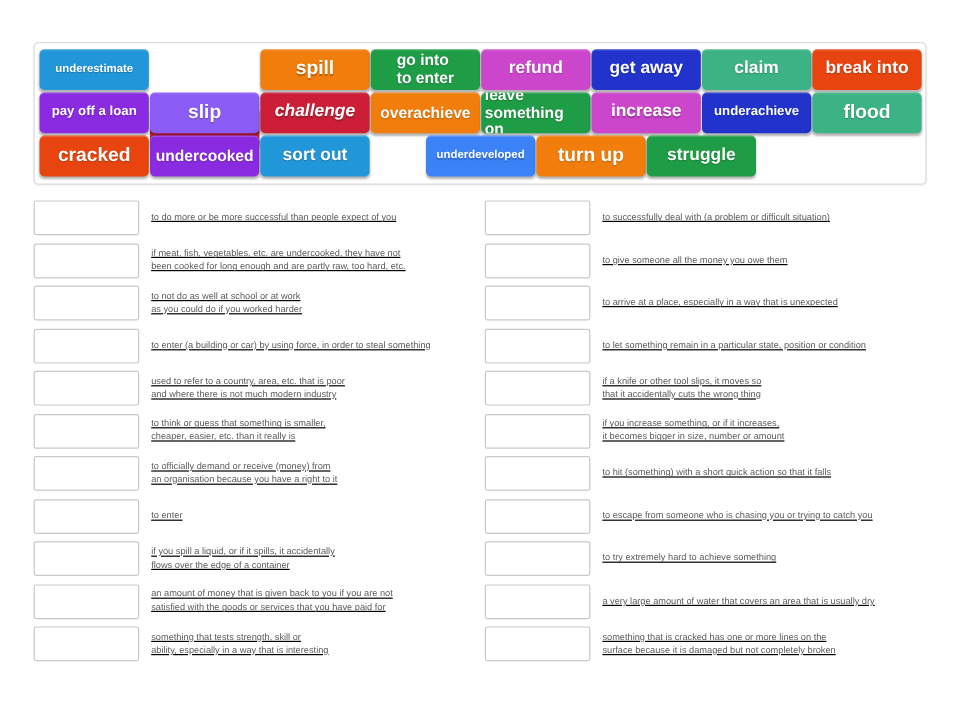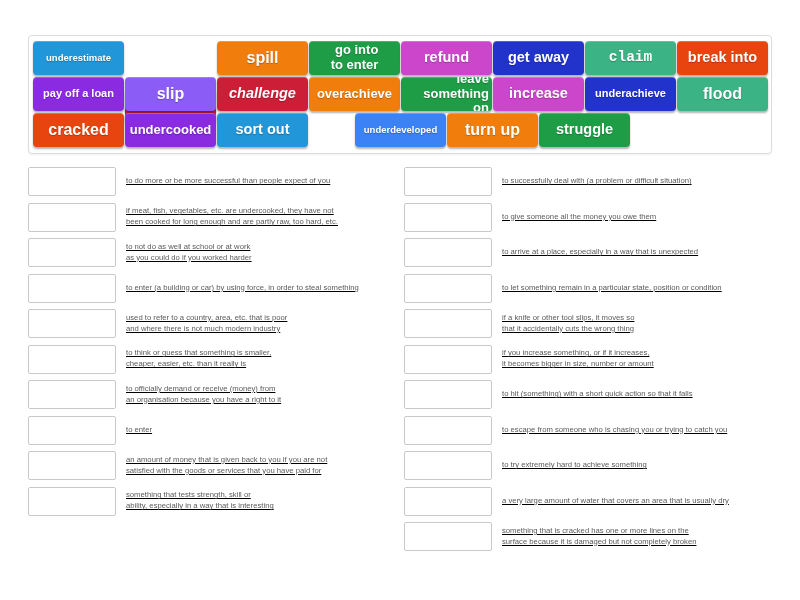--- a/index.html
+++ b/index.html
@@ -28,21 +28,21 @@
     height: 34px;
     margin-bottom: 2px;
   }
   .tile {
     flex: 0 0 91px;
     height: 34px;
     border-radius: 4px;
     display: flex;
     align-items: center;
     justify-content: center;
-    text-align: right;
+    text-align: left;
     color: #ffffff;
     font-weight: bold;
     line-height: 1.05;
     padding: 0 3px;
     box-shadow: 0 2px 2px rgba(0,0,0,0.30), inset 0 1px 0 rgba(255,255,255,0.22);
     text-shadow: 0 1px 1px rgba(0,0,0,0.25);
     cursor: pointer;
     user-select: none;
     overflow: hidden;
   }
@@ -93,21 +93,21 @@
 
   <div class="tile-bank" id="tile-bank">
       <div class="tile-row">
         <div class="tile s-xs" style="background: rgb(33, 150, 216); white-space: pre-line;">underestimate</div>
         <div class="tile s-lg" style="background: rgb(204, 31, 55); white-space: pre-line; margin-top: 48px;">knock over</div>
         <div class="tile s-xl" style="background: rgb(240, 125, 12); white-space: pre-line;">spill</div>
         <div class="tile s-md two" style="background: rgb(31, 157, 70); white-space: pre-line;">go into
 to enter</div>
         <div class="tile s-lg" style="background: rgb(204, 70, 204); white-space: pre-line;">refund</div>
         <div class="tile s-lg" style="background: rgb(34, 51, 204); white-space: pre-line;">get away</div>
-        <div class="tile s-lg" style="background: rgb(60, 179, 132); white-space: pre-line; font-family: Liberation Mono, monospace;">claim</div>
+        <div class="tile s-lg" style="background: rgb(60, 179, 132); white-space: pre-line;">claim</div>
         <div class="tile s-lg" style="background: rgb(232, 68, 15); white-space: pre-line;">break into</div>
       </div>
       <div class="tile-row">
         <div class="tile s-sm" style="background: rgb(138, 43, 226); white-space: pre-line;">pay off a loan</div>
         <div class="tile s-xl" style="background: #8b5cf6; white-space: pre-line;">slip</div>
         <div class="tile s-lg" style="background: rgb(204, 31, 55); white-space: pre-line; font-style: italic;">challenge</div>
         <div class="tile s-md" style="background: rgb(240, 125, 12); white-space: pre-line;">overachieve</div>
         <div class="tile s-md two" style="background: rgb(31, 157, 70); white-space: pre-line;">leave
 something on</div>
         <div class="tile s-lg" style="background: rgb(204, 70, 204); white-space: pre-line;">increase</div>
@@ -158,20 +158,25 @@
           <div class="drop-box"></div>
           <div class="def-text">to officially demand or receive (money) from
 an organisation because you have a right to it</div>
         </div>
         <div class="def-row">
           <div class="drop-box"></div>
           <div class="def-text">to enter</div>
         </div>
         <div class="def-row">
           <div class="drop-box"></div>
+          <div class="def-text">if you spill a liquid, or if it spills, it accidentally
+flows over the edge of a container</div>
+        </div>
+        <div class="def-row">
+          <div class="drop-box"></div>
           <div class="def-text">an amount of money that is given back to you if you are not
 satisfied with the goods or services that you have paid for</div>
         </div>
         <div class="def-row">
           <div class="drop-box"></div>
           <div class="def-text">something that tests strength, skill or
 ability, especially in a way that is interesting</div>
         </div>
       </div>
     <div class="col" id="col-right">

